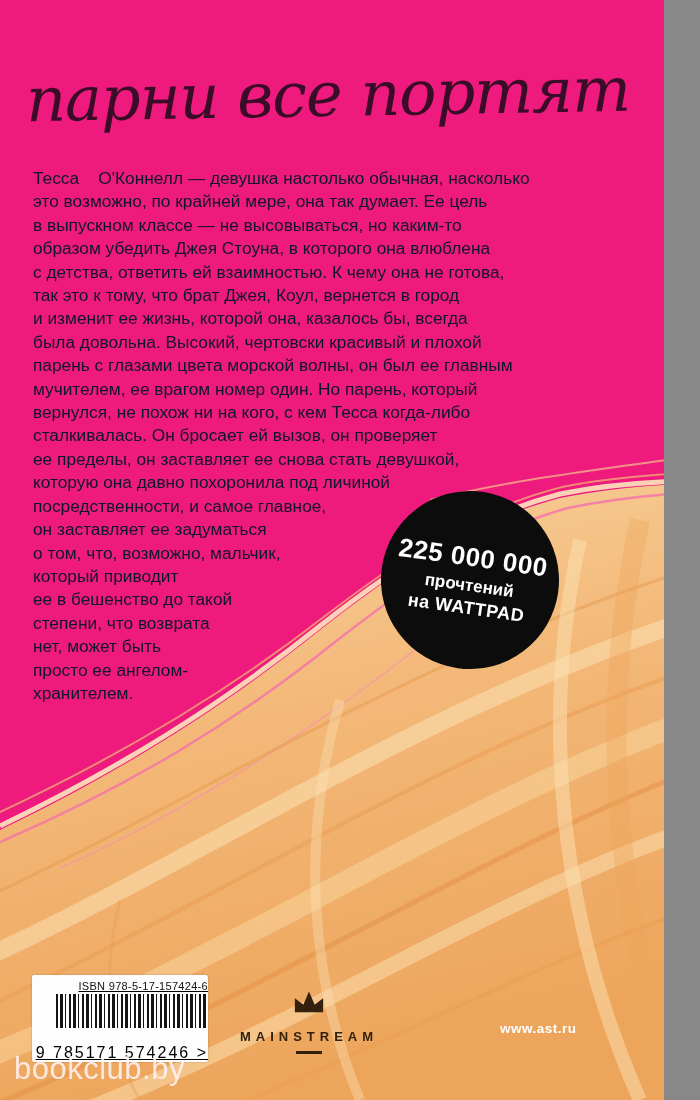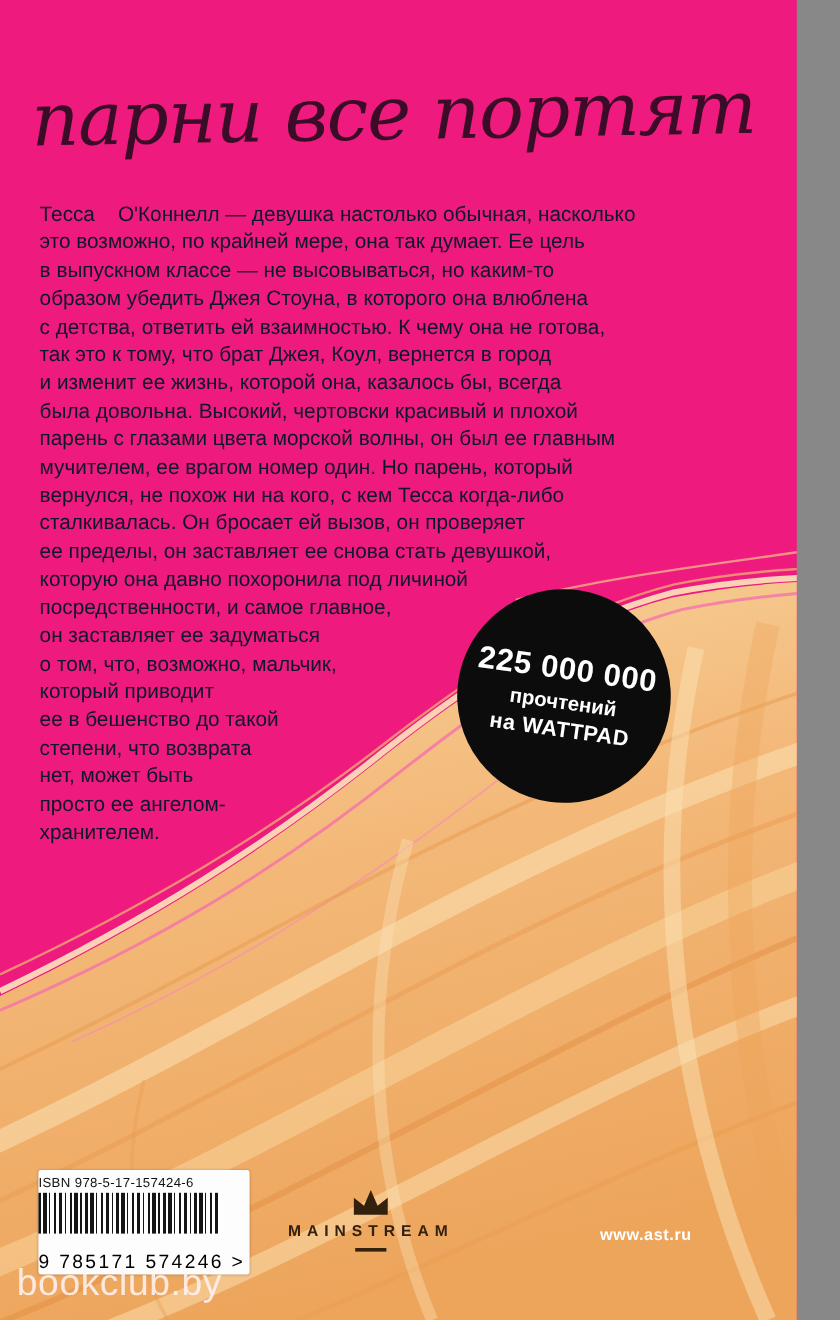--- a/index.html
+++ b/index.html
@@ -30,38 +30,38 @@
     display:flex;flex-direction:column;align-items:center;justify-content:center;
     transform:rotate(8deg);text-align:center;color:#fff;
   }
   .badge .b1{font-size:26px;font-weight:bold;letter-spacing:.5px;}
   .badge .b2{font-size:17px;font-weight:600;margin-top:3px;}
   .badge .b3{font-size:18px;font-weight:bold;margin-top:2px;letter-spacing:.5px;}
   
   .barcode{
     position:absolute;left:32px;top:975px;width:176px;height:87px;z-index:3;
     background:#fdfdfd;border-radius:2px;box-shadow:0 0 2px rgba(0,0,0,.25);
-    display:flex;flex-direction:column;align-items:flex-start;
+    display:flex;flex-direction:column;align-items:flex-end;text-decoration:underline;
   }
   .barcode .isbn{font-size:11px;color:#111;margin-top:5px;letter-spacing:.3px;}
   .barcode .bars{
     width:152px;height:44px;margin-top:2px;
     background:repeating-linear-gradient(90deg,
       #141414 0px,#141414 2px,#fdfdfd 2px,#fdfdfd 4px,
       #141414 4px,#141414 7px,#fdfdfd 7px,#fdfdfd 9px,
       #141414 9px,#141414 10px,#fdfdfd 10px,#fdfdfd 13px);
   }
   .barcode .digits{font-size:16px;color:#000000;letter-spacing:2px;margin-top:16px;white-space:nowrap;}
   
   .publisher{
     position:absolute;left:243px;top:988px;width:132px;z-index:3;
     display:flex;flex-direction:column;align-items:center;color:#33200d;
   }
   .publisher .crown{width:32px;height:26px;}
-  .publisher .pname{font-size:13px;font-weight:bold;letter-spacing:5px;margin-top:4px;white-space:nowrap;}
+  .publisher .pname{font-size:13px;font-weight:bold;letter-spacing:5px;margin-top:15px;white-space:nowrap;}
   .publisher .dash{width:26px;height:3px;background:#33200d;margin-top:7px;}
   
   .website{
     position:absolute;left:500px;top:1021px;z-index:3;
     font-size:13.5px;font-weight:bold;color:#ffffff;letter-spacing:.5px;
   }
   
   .watermark{
     position:absolute;left:14px;top:1051px;z-index:4;
     font-size:31px;color:rgba(255,244,246,.85);letter-spacing:.5px;

